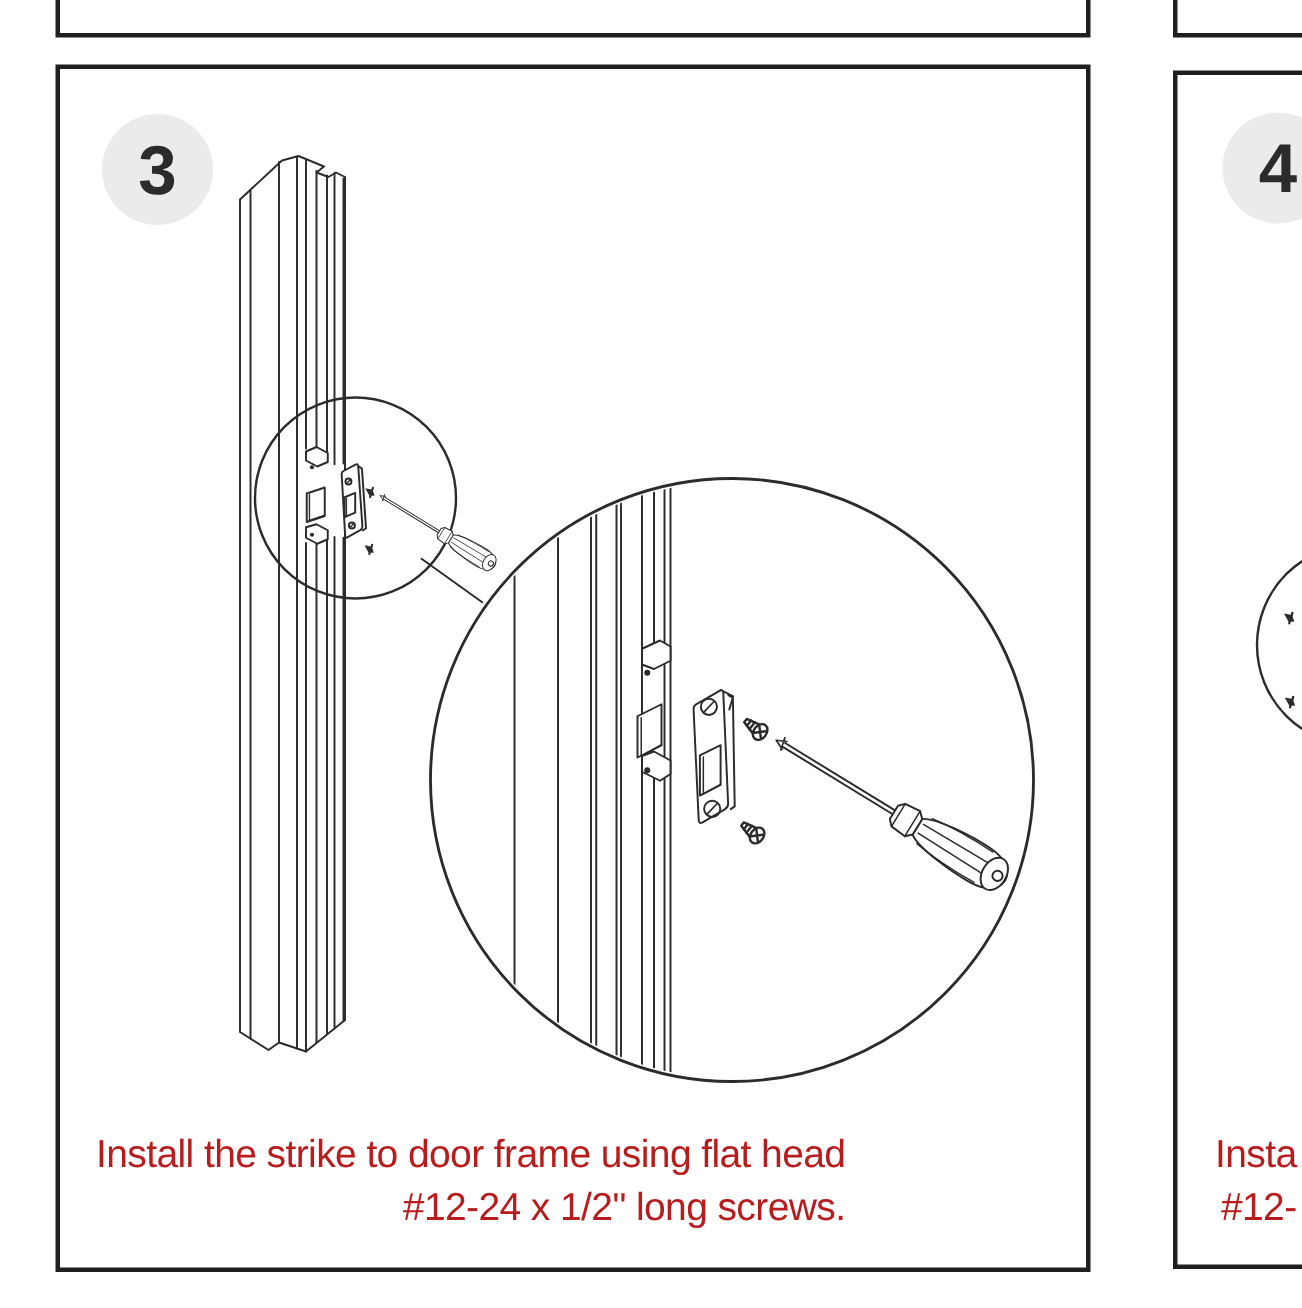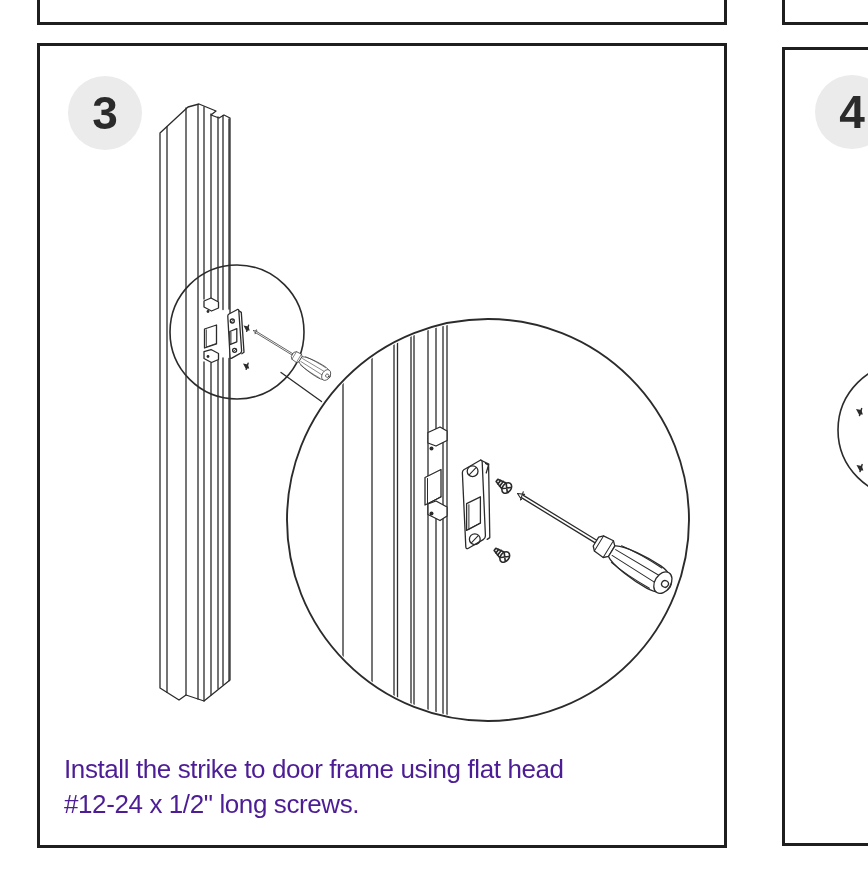--- a/index.html
+++ b/index.html
@@ -12,21 +12,21 @@
     border:3px solid #1f1f1f;
   }
   .top-partial{height:45px;top:-20px;}
   .badge{
     position:absolute;width:74px;height:74px;border-radius:50%;
     background:#ebebeb;display:flex;align-items:center;justify-content:center;
     font-size:46px;font-weight:bold;color:#2b2b2b;z-index:6;
   }
   .instruction{
     position:absolute;font-size:26px;line-height:35px;letter-spacing:-0.4px;
-    color:#4c1d95;z-index:6;white-space:nowrap;
+    color:#b91c1c;z-index:6;white-space:nowrap;text-align:right;
   }
   svg.art{position:absolute;left:0;top:0;z-index:5;pointer-events:none;}
 </style>
 </head>
 <body>
 
 <div class="canvas">
 
   <div class="panel top-partial" style="left:37px;width:690px;"></div>
   <div class="panel top-partial" style="left:782px;width:300px;"></div>
@@ -161,14 +161,18 @@
     <span>3</span>
   </div>
   <div class="badge" style="left:815px;top:75px;">
     <span>4</span>
   </div>
 
   <div class="instruction" style="left:64px;top:752px;">
     <div>Install the strike to door frame using flat head</div>
     <div>#12-24 x 1/2" long screws.</div>
   </div>
+  <div class="instruction" style="left:810px;top:752px;">
+    <div>Insta</div>
+    <div>#12-</div>
+  </div>
 
 </div>
 
 </body></html>

